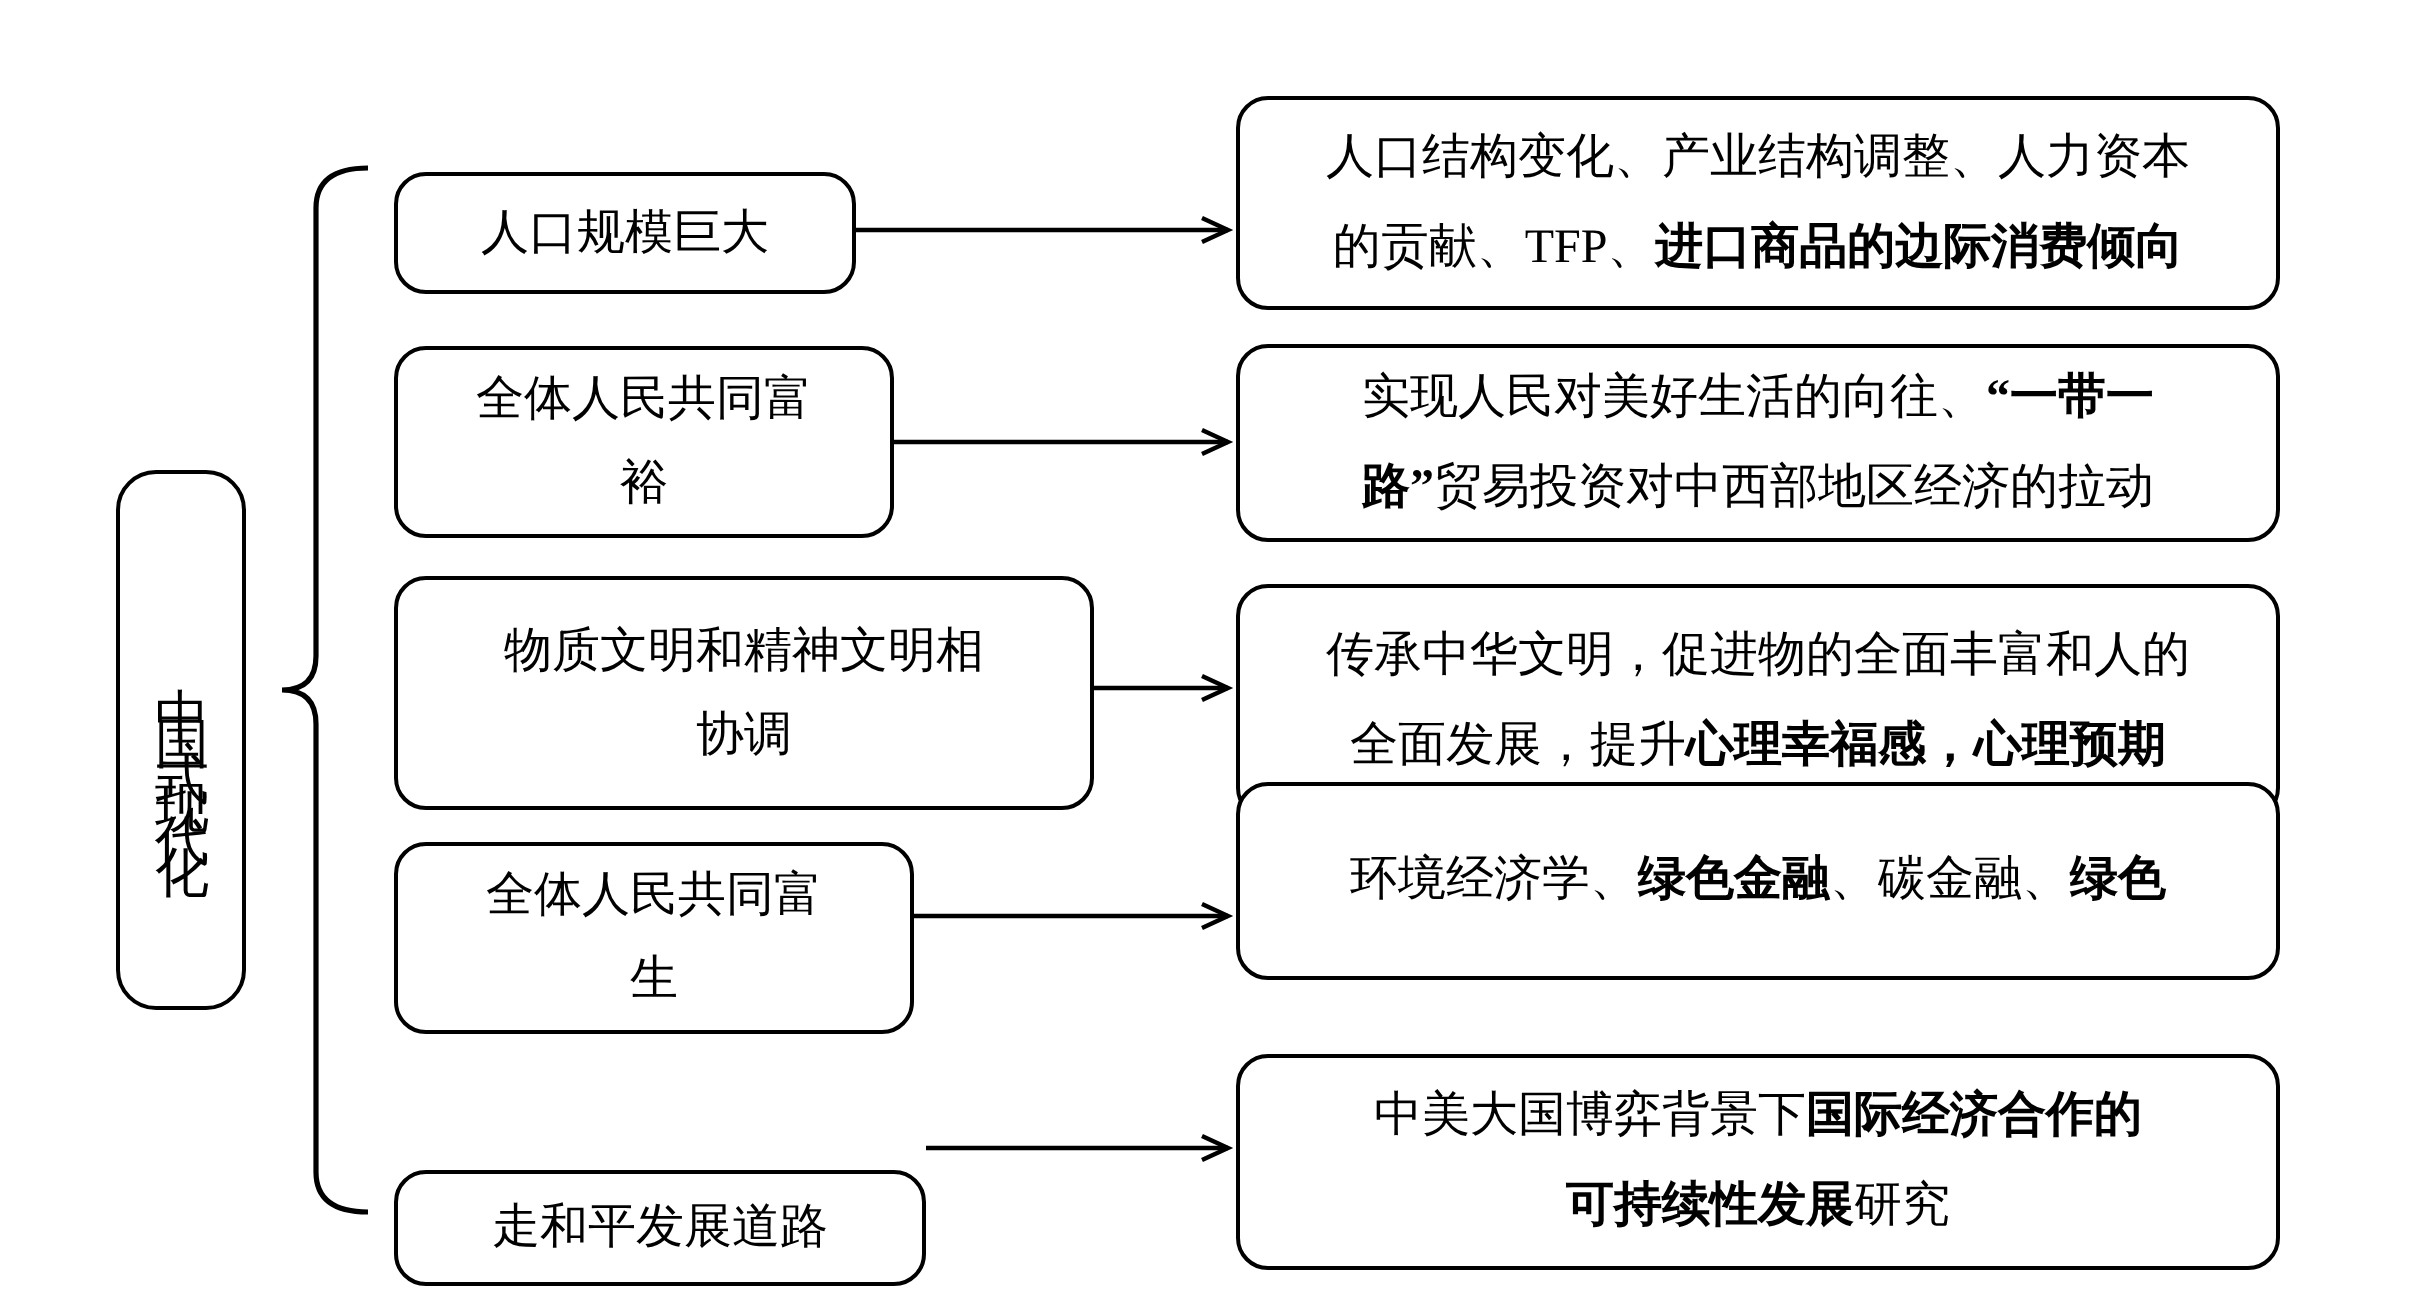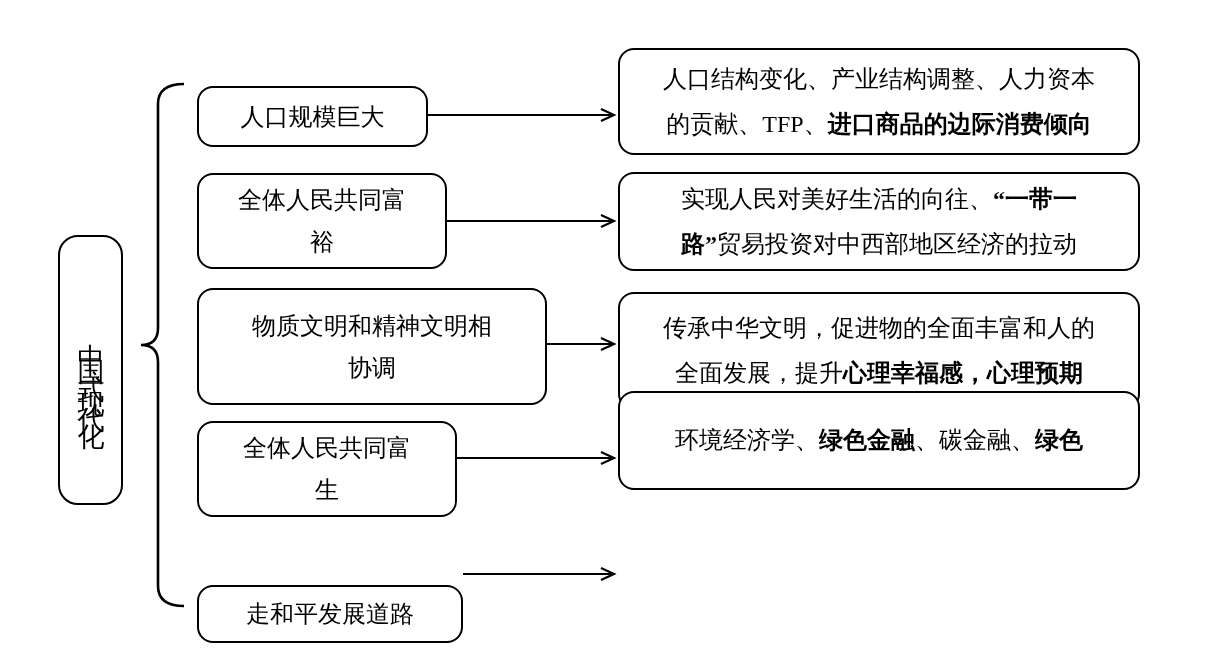--- a/index.html
+++ b/index.html
@@ -97,14 +97,18 @@
       <div class="tline">全体人民共同富</div>
       <div class="tline">生</div>
     </div>
   <div class="box detail" style="left:618px; top:391px; width:522px; height:99px;">
       <div class="tline"><span>环境经济学、</span><span class="b">绿色金融</span><span>、碳金融、</span><span class="b">绿色</span></div>
     </div>
 
   <div class="box" style="left:197px; top:545px; width:266px; height:58px;margin-top:40px;">
       <div class="tline">走和平发展道路</div>
     </div>
+  <div class="box detail" style="left:618px; top:527px; width:522px; height:108px;">
+      <div class="tline"><span>中美大国博弈背景下</span><span class="b">国际经济合作的</span></div>
+      <div class="tline"><span class="b">可持续性发展</span><span>研究</span></div>
+    </div>
 
 </div>
 
 </body></html>

